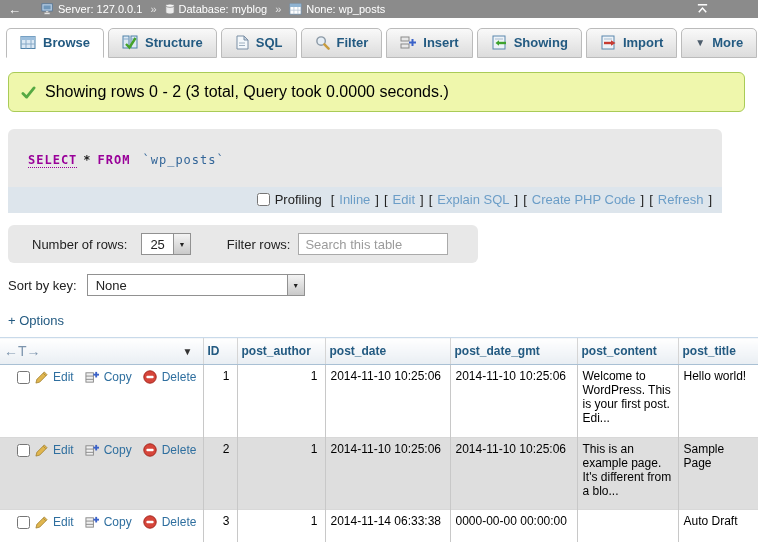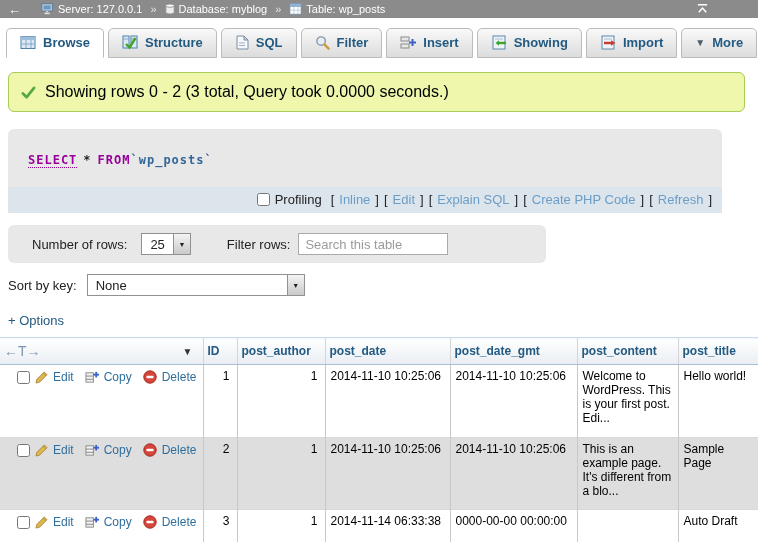--- a/index.html
+++ b/index.html
@@ -29,29 +29,29 @@
     border-radius: 6px; padding: 10px 12px; font-size: 16px; display: flex; gap: 9px;
     align-items: center; color: #000; }
 
   
   .querybox { margin: 17px 36px 0 8px; background: #e8e8e8; border-radius: 6px 6px 0 0; overflow: hidden; }
   .sql { padding: 24px 20px 20px 20px; font-family: "DejaVu Sans Mono", monospace;
     font-size: 12px; letter-spacing: 1px; }
   .kw { color: #990099; font-weight: bold; }
   .kw.u { border-bottom: 1px dotted #990099; }
   .star { color: #222; font-weight: bold; margin: 0 6px; }
-  .ident { color: #336699; font-weight: bold; margin-left: 0; }
+  .ident { color: #336699; font-weight: normal; margin-left: 12px; }
   .profilingbar { background: #dde5ec; padding: 5px 10px 6px 10px; font-size: 13px;
     display: flex; justify-content: flex-end; align-items: center; gap: 5px; color: #222; }
   .profilingbar label { margin-right: 4px; }
   .plink { color: #6b9dc7; cursor: pointer; }
   .bracket { color: #222; }
 
   
-  .controlsbox { margin: 12px 0 0 8px; width: 538px; background: #e8e8e8; border-radius: 6px;
+  .controlsbox { margin: 12px 0 0 8px; width: 470px; background: #e8e8e8; border-radius: 6px;
     padding: 8px 12px; display: flex; align-items: center; font-size: 13px; color: #222; }
   .sel { display: inline-flex; border: 1px solid #919191; background: #fff; height: 22px;
     align-items: stretch; cursor: pointer; }
   .sel .val { padding: 3px 8px; font-size: 13px; }
   .sel .btn { width: 17px; background: linear-gradient(#f4f4f4, #c9c9c9);
     border-left: 1px solid #919191; display: flex; align-items: center; justify-content: center;
     font-size: 7px; color: #222; }
   .filter-input { width: 150px; height: 22px; border: 1px solid #aaa; padding: 2px 6px;
     font-size: 13px; font-family: "Liberation Sans", sans-serif; color: #333; }
   .filter-input::placeholder { color: #9b9b9b; }
@@ -117,21 +117,21 @@
   <span class="crumb">
     <span class="icon">
       <svg width="13" height="12" viewBox="0 0 16 15">
           <rect x="1" y="1" width="14" height="13" fill="#fff" stroke="#6d8aa5"></rect>
           <rect x="1" y="1" width="14" height="4" fill="#8fb3d2"></rect>
           <line x1="1" y1="9" x2="15" y2="9" stroke="#b9c8d6"></line>
           <line x1="6" y1="5" x2="6" y2="14" stroke="#b9c8d6"></line>
           <line x1="11" y1="5" x2="11" y2="14" stroke="#b9c8d6"></line>
         </svg>
     </span>
-    <span>Table: wp_posts</span>
+    <span>None: wp_posts</span>
   </span>
   <span class="spacer"></span>
   <span class="collapse">
     <svg width="15" height="13" viewBox="0 0 16 14">
         <line x1="3" y1="3" x2="13" y2="3" stroke="#fff" stroke-width="1.6"></line>
         <polyline points="4,11 8,6.5 12,11" fill="none" stroke="#fff" stroke-width="1.6"></polyline>
       </svg>
   </span>
 </div>
 

